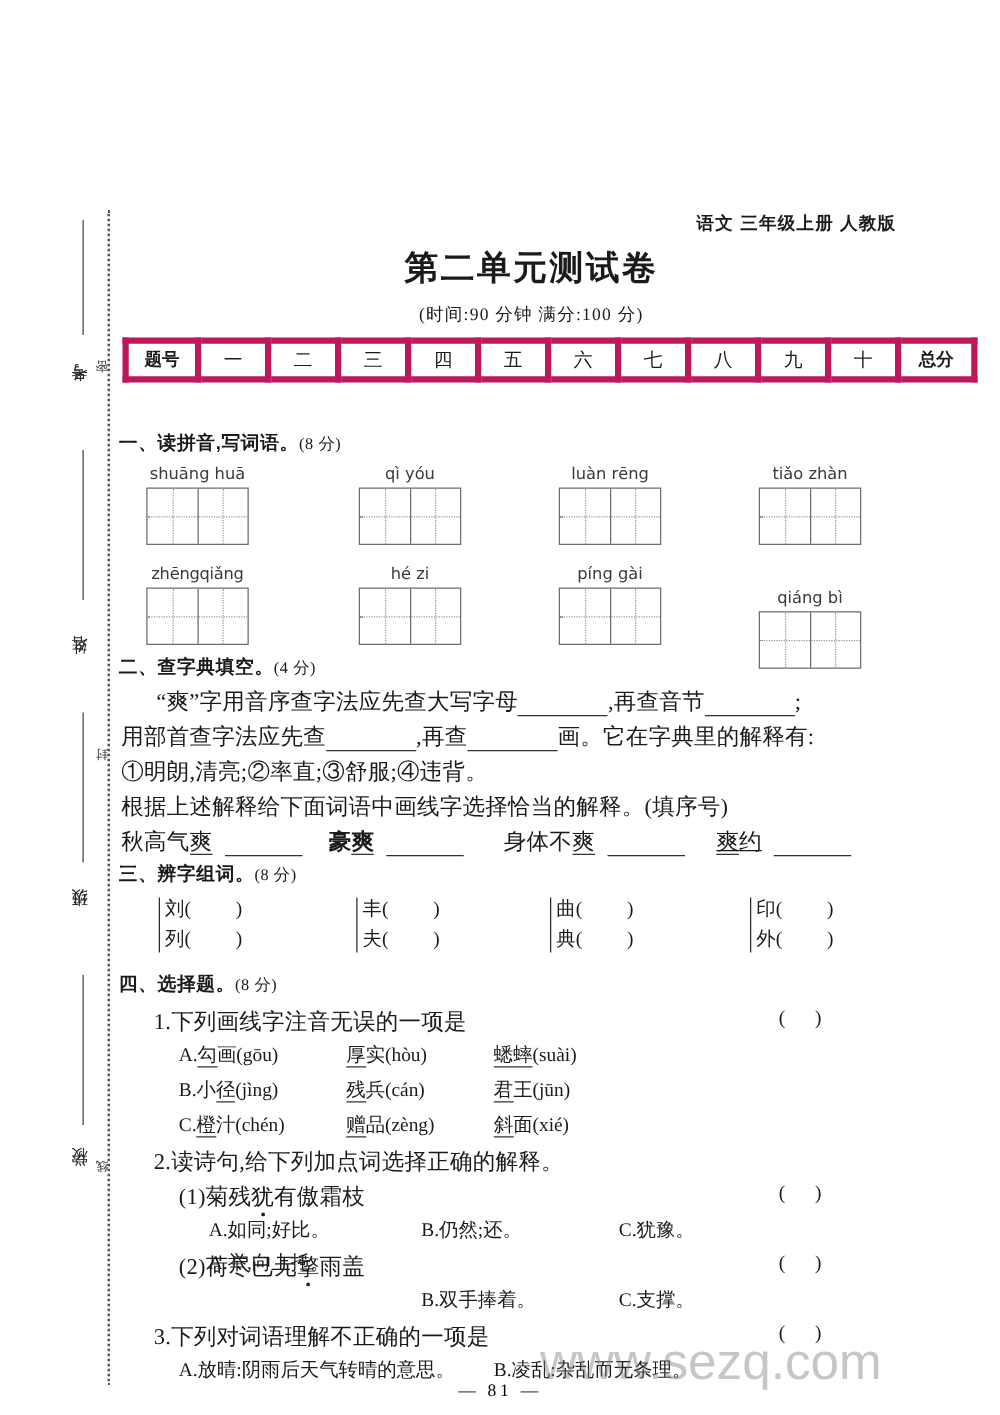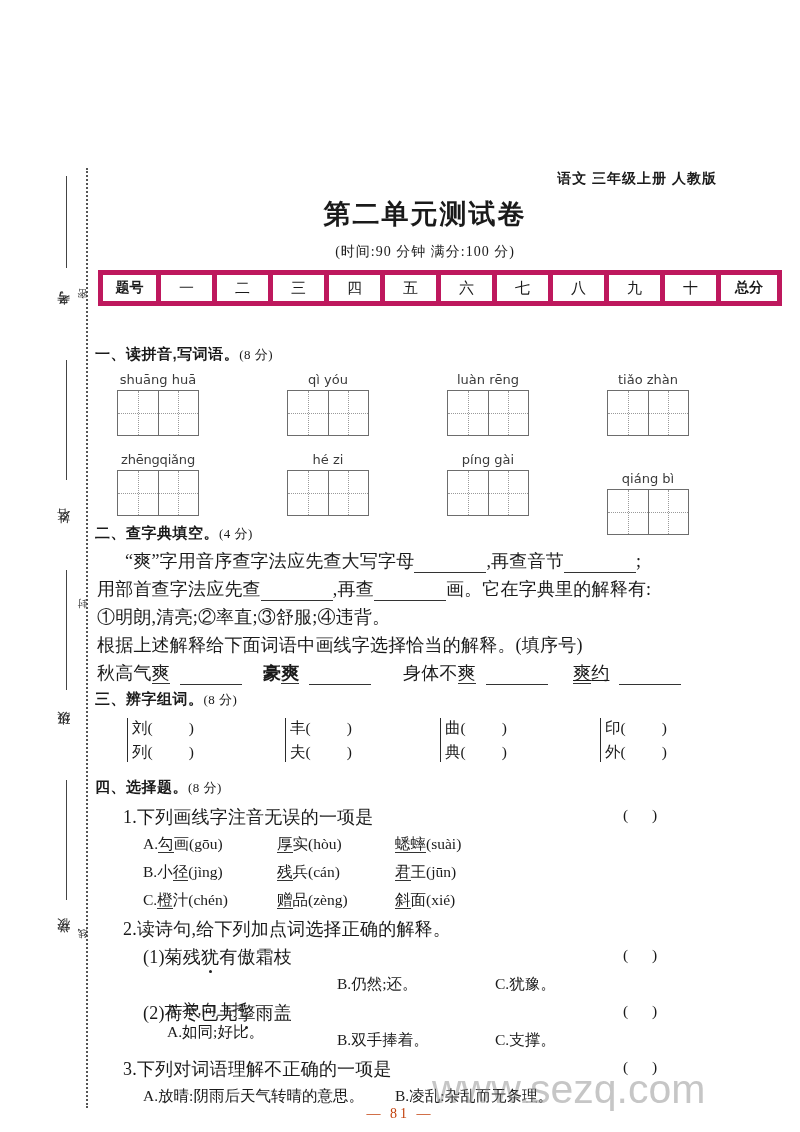--- a/index.html
+++ b/index.html
@@ -256,21 +256,21 @@
     white-space: nowrap;
     pointer-events: none;
   }
 
   .page-num {
     position: absolute;
     left: 0; right: 0;
     top: 1106px;
     text-align: center;
     font-size: 14px;
-    color: #c2410c;
+    color: #000000;
     letter-spacing: 3px;
   }
 </style>
 </head>
 <body>
 
 <div id="page">
 
   <div id="seal-margin">
     <div class="seal-dotted"></div>
@@ -470,21 +470,21 @@
       <span class="uline">斜</span><span>面(xié)</span>
     </div>
 
     <div class="ptext" style="left:28px; top:918px;">2.读诗句,给下列加点词选择正确的解释。</div>
 
     <div class="ptext" style="left:48px; top:946px;">
       <span>(1)菊残</span><span class="dotted-char">犹</span><span>有傲霜枝</span>
     </div>
     <div class="answer-paren" style="left:528px; top:946px;">(    )</div>
 
-    <div class="opt-row" style="left:72px; top:974px;margin-top:48px;">A.如同;好比。</div>
+    <div class="opt-row" style="left:72px; top:974px;">A.如同;好比。</div>
     <div class="opt-row" style="left:242px; top:974px;">B.仍然;还。</div>
     <div class="opt-row" style="left:400px; top:974px;">C.犹豫。</div>
 
     <div class="ptext" style="left:48px; top:1002px;">
       <span>(2)荷尽已无</span><span class="dotted-char">擎</span><span>雨盖</span>
     </div>
     <div class="answer-paren" style="left:528px; top:1002px;">(    )</div>
 
     <div class="opt-row" style="left:72px; top:1000px;">A.举,向上托。</div>
     <div class="opt-row" style="left:242px; top:1030px;">B.双手捧着。</div>

